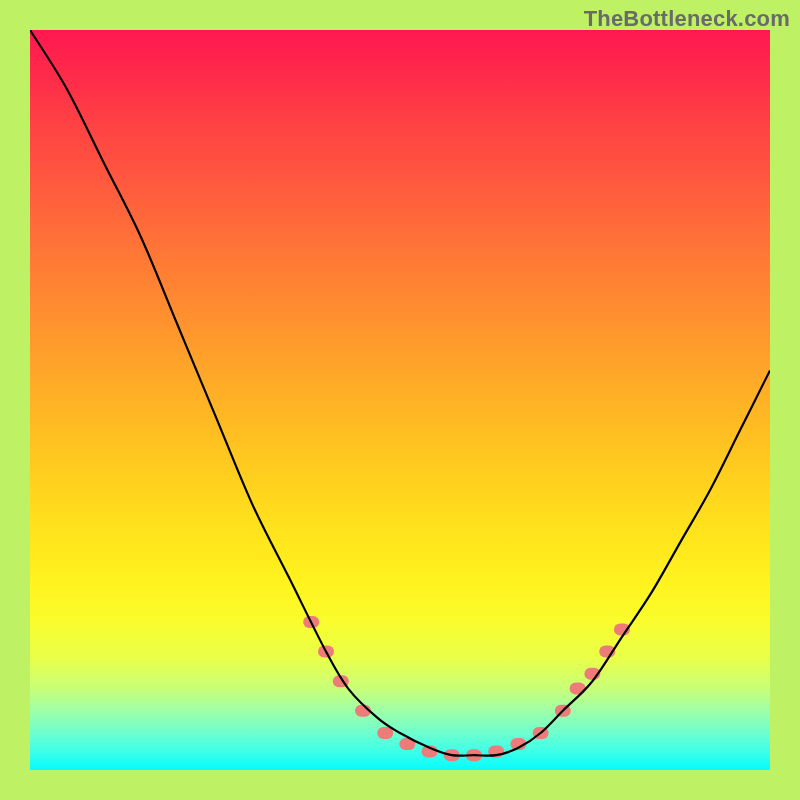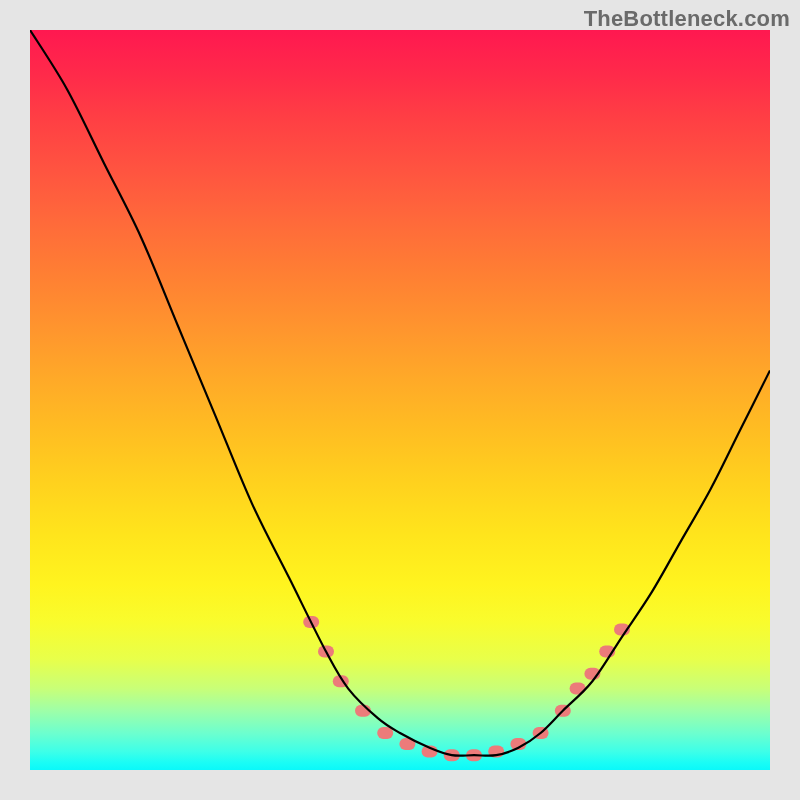--- a/index.html
+++ b/index.html
@@ -9,21 +9,21 @@
     height: 800px;
     background: #000000;
     overflow: hidden;
   }
   .frame {
     position: absolute;
     left: 0;
     top: 0;
     width: 800px;
     height: 800px;
-    background: #e5e5e5;
+    background: #bef264;
     text-align: right;
   }
   .plot-area {
     position: absolute;
     left: 30px;
     top: 30px;
     width: 740px;
     height: 740px;
     background: linear-gradient(to bottom,
       #ff1850 0%,

